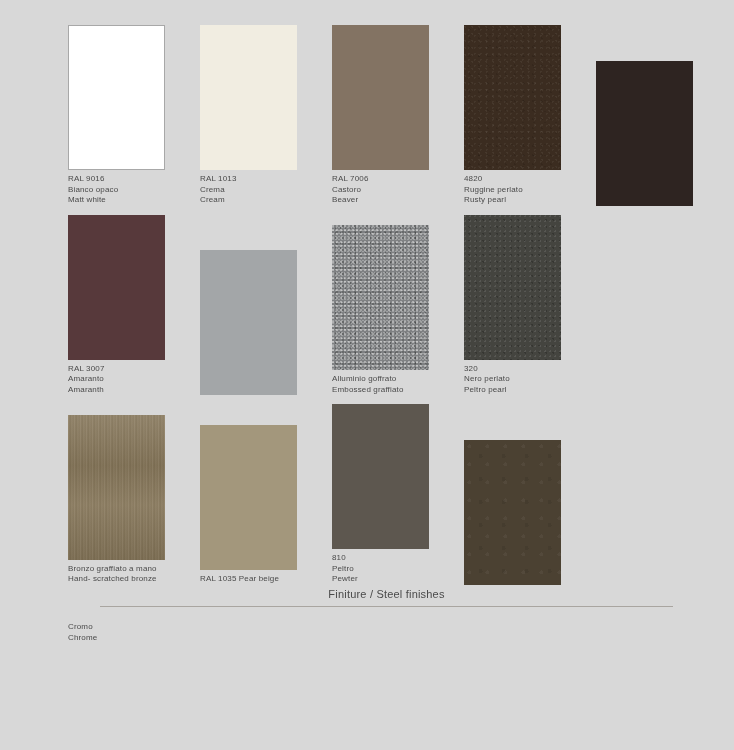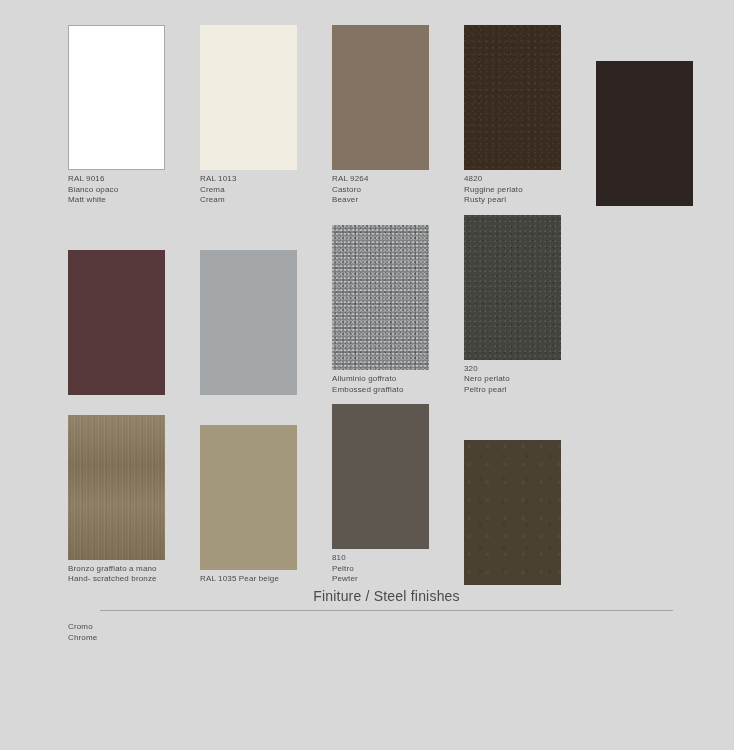--- a/index.html
+++ b/index.html
@@ -136,21 +136,21 @@
 
   
   .section-divider {
     position: absolute;
     left: 100px;
     top: 588px;
     width: 573px;
     text-align: center;
   }
   .section-divider-title {
-    font-size: 14px;
+    font-size: 11px;
     color: #4a4a4a;
     letter-spacing: 0.2px;
     margin-bottom: 6px;
     display: block;
   }
   .section-divider-rule {
     display: block;
     height: 1px;
     width: 100%;
     background: #a9a5a0;
@@ -221,21 +221,21 @@
         <div class="swatch-caption">
           <span class="cap-line">RAL 1013</span>
           <span class="cap-line">Crema</span>
           <span class="cap-line">Cream</span>
         </div>
       </div>
 
       <div class="swatch-cell">
         <span class="swatch-chip" style="background:#837363;"></span>
         <div class="swatch-caption">
-          <span class="cap-line">RAL 9264</span>
+          <span class="cap-line">RAL 7006</span>
           <span class="cap-line">Castoro</span>
           <span class="cap-line">Beaver</span>
         </div>
       </div>
 
       <div class="swatch-cell">
         <span class="swatch-chip tex-rust" style="background:#3b2c20;"></span>
         <div class="swatch-caption">
           <span class="cap-line">4820</span>
           <span class="cap-line">Ruggine perlato</span>
@@ -244,20 +244,25 @@
       </div>
 
       <div class="swatch-cell">
         <span class="swatch-chip" style="background:#2e2421;"></span>
       </div>
     </div>
 
     <div class="swatch-row">
       <div class="swatch-cell">
         <span class="swatch-chip" style="background:#57393b;"></span>
+        <div class="swatch-caption">
+          <span class="cap-line">RAL 3007</span>
+          <span class="cap-line">Amaranto</span>
+          <span class="cap-line">Amaranth</span>
+        </div>
       </div>
 
       <div class="swatch-cell">
         <span class="swatch-chip" style="background:#a3a6a8;"></span>
       </div>
 
 
       <div class="swatch-cell">
         <span class="swatch-chip tex-emboss" style="background:#7f8183;"></span>
         <div class="swatch-caption">

